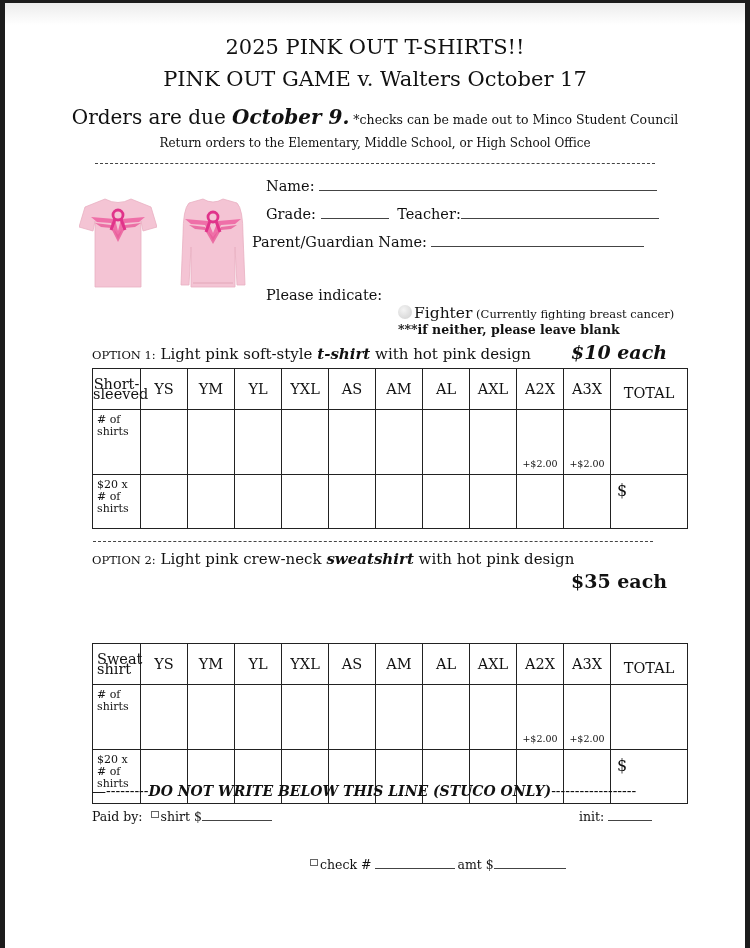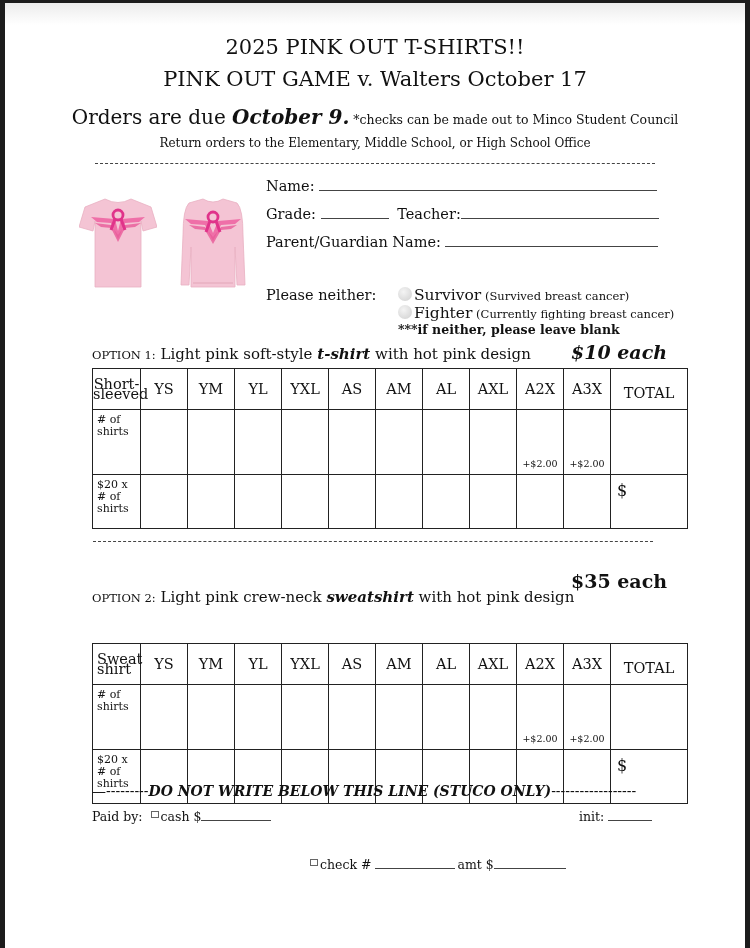--- a/index.html
+++ b/index.html
@@ -128,29 +128,26 @@
 
   <div class="abs field-label" style="left:261px; top:173px;">
     <span>Name:</span>
     <span class="blank" style="width:338px;"></span>
   </div>
   <div class="abs field-label" style="left:261px; top:201px;">
     <span>Grade:</span>
     <span class="blank" style="width:68px;"></span>
     <span style="margin-left:4px;">Teacher:</span><span class="blank" style="width:198px;"></span>
   </div>
-  <div class="abs field-label" style="left:261px; top:229px;text-align:right;">
+  <div class="abs field-label" style="left:247px; top:229px;text-align:right;">
     <span>Parent/Guardian  Name:</span>
     <span class="blank" style="width:213px;"></span>
   </div>
-  <div class="abs field-label" style="left:261px; top:284px;">Please neither:</div>
-
-  <div class="abs radio-line" style="left:393px; top:283px;">
-    <span class="radio"></span><span>Survivor</span><span class="radio-note"> (Survived breast cancer)</span>
-  </div>
+  <div class="abs field-label" style="left:261px; top:284px;">Please indicate:</div>
+
   <div class="abs radio-line" style="left:393px; top:301px;">
     <span class="radio"></span><span>Fighter</span><span class="radio-note"> (Currently fighting breast cancer)</span>
   </div>
   <div class="abs neither-note" style="left:393px; top:319px;">***if neither, please leave blank</div>
 
   <div class="abs option-title" style="left:87px; top:342px;"><span class="opt-label">OPTION 1:</span><span> Light pink soft-style </span><span class="opt-item">t-shirt</span><span> with hot pink design</span></div>
   <div class="abs price" style="left:566px; top:338px;">$10 each</div>
 
   <table class="order" style="top:365px;">
     <colgroup>
@@ -214,21 +211,21 @@
       <td></td>
       <td>
             <span class="dollar">$</span>
           </td>
     </tr>
   </tbody>
     </table>
 
   <div class="dash" style="left:88px; top:538px; width:560px;"></div>
 
-  <div class="abs option-title" style="left:87px; top:585px;"><span class="opt-label">OPTION 2:</span><span> Light pink crew-neck </span><span class="opt-item">sweatshirt</span><span> with hot pink design</span></div>
+  <div class="abs option-title" style="left:87px; top:547px;"><span class="opt-label">OPTION 2:</span><span> Light pink crew-neck </span><span class="opt-item">sweatshirt</span><span> with hot pink design</span></div>
   <div class="abs price2" style="left:566px; top:567px;">$35 each</div>
 
   <table class="order" style="top:594px;margin-top:46px;">
     <colgroup>
       <col style="width:48px">
         <col style="width:47px">
         <col style="width:47px">
         <col style="width:47px">
         <col style="width:47px">
         <col style="width:47px">
@@ -288,21 +285,21 @@
             <span class="dollar">$</span>
           </td>
     </tr>
   </tbody>
     </table>
 
   <div class="abs stuco-line" style="left:87px; top:780px;"><span class="dashes">—---------</span><span>DO NOT WRITE BELOW THIS LINE (STUCO ONLY)</span><span class="dashes">------------------</span></div>
 
   <div class="abs paid-line" style="left:87px; top:805px;">
     <span>Paid by:</span>
-    <span style="margin-left:4px;" class="small-box"></span><span>cash $</span><span class="blank" style="width:70px; height:12px;"></span>
+    <span style="margin-left:4px;" class="small-box"></span><span>shirt $</span><span class="blank" style="width:70px; height:12px;"></span>
   </div>
   <div class="abs paid-line" style="left:305px; top:805px;margin-top:48px;">
     <span class="small-box"></span><span>check #</span>
     <span class="blank" style="width:80px; height:12px;"></span><span style="margin-left:2px;">amt $</span><span class="blank" style="width:72px; height:12px;"></span>
   </div>
   <div class="abs paid-line" style="left:574px; top:805px;">
     <span>init:</span>
     <span class="blank" style="width:44px; height:12px;"></span>
   </div>
 

